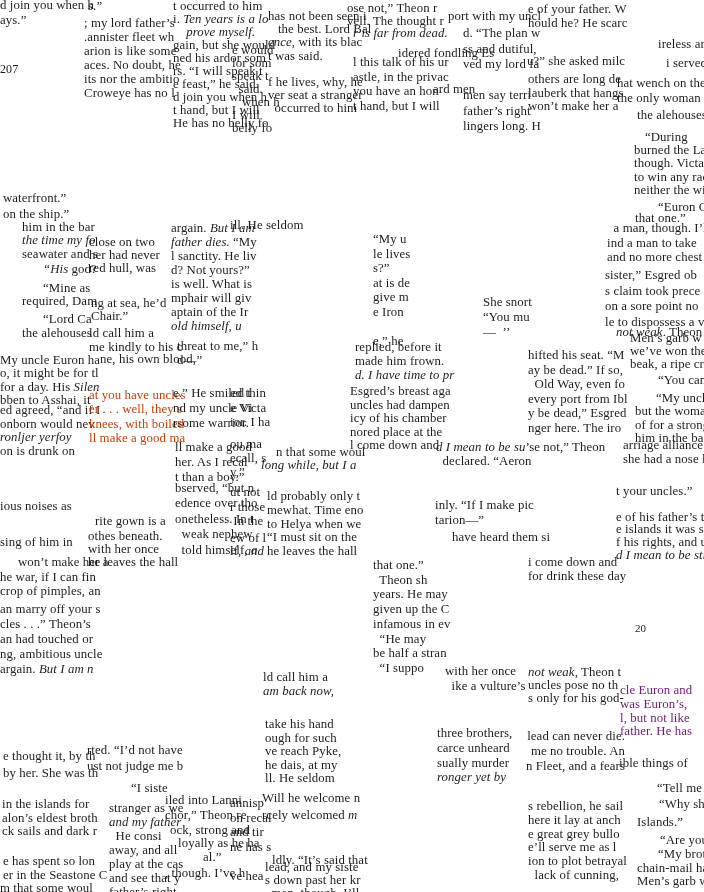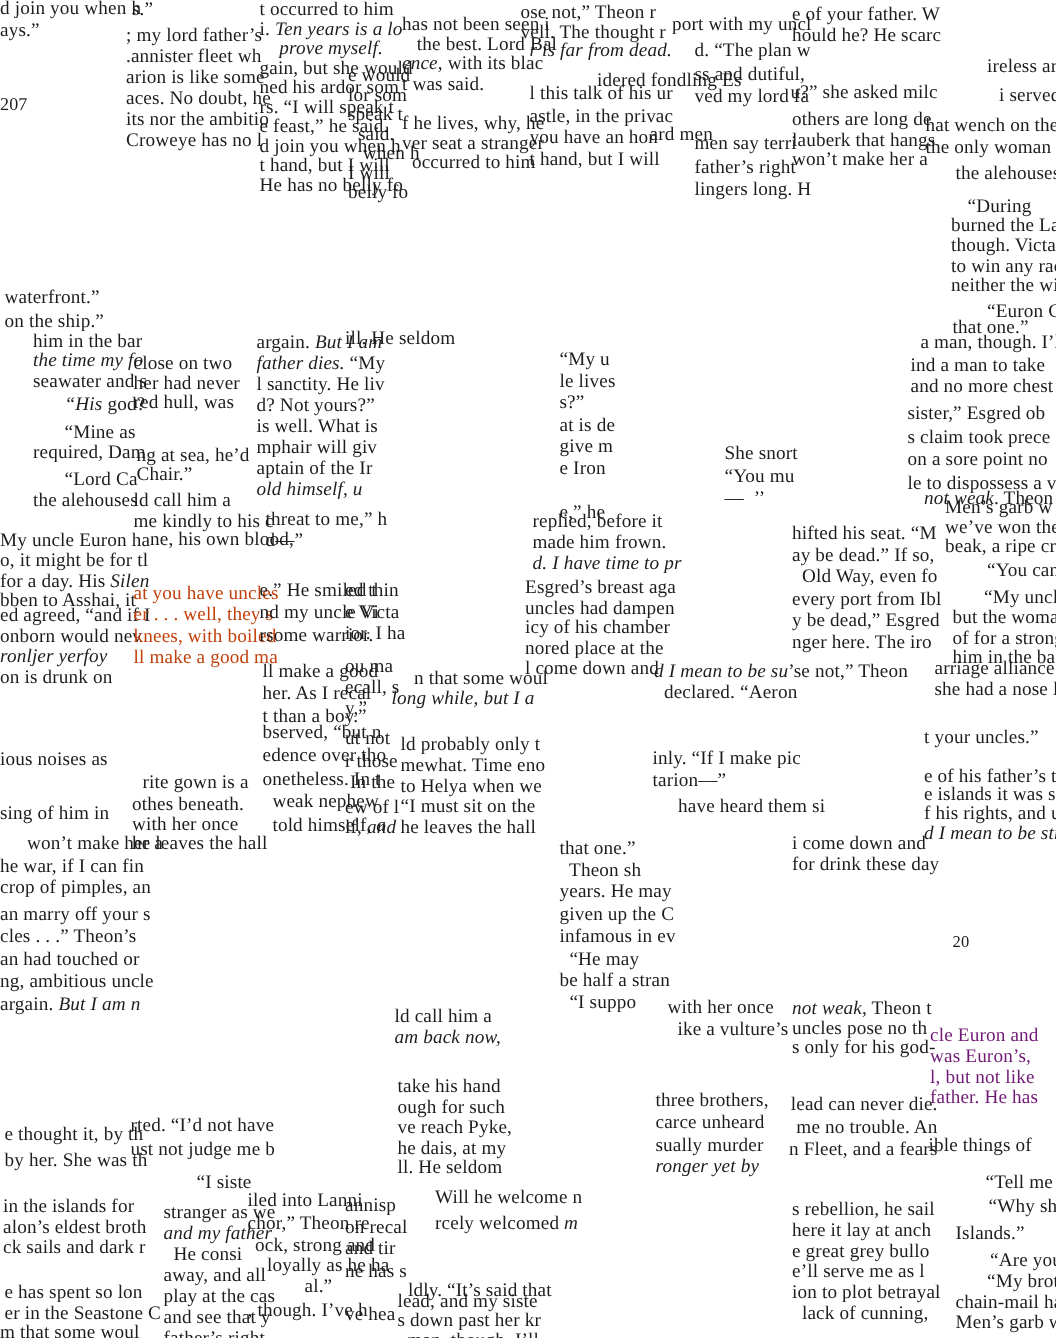--- a/index.html
+++ b/index.html
@@ -118,21 +118,21 @@
     <div class="frag" style="left: 2px; top: 798px; color: rgb(29, 29, 29); line-height: 13.5px;"><div class="ln"><span>in the islands for </span></div><div class="ln"><span>alon’s eldest broth</span></div><div class="ln"><span>ck sails and dark r</span></div></div>
     <div class="frag" style="left: 3px; top: 855px; color: rgb(29, 29, 29); line-height: 13.5px;"><div class="ln"><span>e has spent so lon</span></div><div class="ln"><span>er in the Seastone C</span></div></div>
     <div class="frag" style="left: 0px; top: 882px; color: rgb(29, 29, 29);"><div class="ln"><span>m that some woul</span></div></div>
     <div class="frag" style="left: 109px; top: 801px; color: rgb(29, 29, 29); line-height: 14px;"><div class="ln"><span>stranger as we</span></div><div class="ln"><span></span><i>and my father</i><span></span></div><div class="ln"><span>  He consi</span></div><div class="ln"><span>away, and all </span></div><div class="ln"><span>play at the cas</span></div><div class="ln"><span>and see that y</span></div><div class="ln"><span>father’s right</span></div></div>
     <div class="frag" style="left: 165px; top: 793px; color: rgb(29, 29, 29); line-height: 15px;"><div class="ln"><span>iled into Lanni</span></div><div class="ln"><span>chor,” Theon re</span></div></div>
     <div class="frag" style="left: 170px; top: 824px; color: rgb(29, 29, 29);"><div class="ln"><span>ock, strong and</span></div></div>
     <div class="frag" style="left: 178px; top: 837px; color: rgb(29, 29, 29);"><div class="ln"><span>loyally as he ha</span></div></div>
     <div class="frag" style="left: 203px; top: 851px; color: rgb(29, 29, 29);"><div class="ln"><span>al.”</span></div></div>
     <div class="frag" style="left: 165px; top: 867px; color: rgb(29, 29, 29);"><div class="ln"><span>, though. I’ve h</span></div></div>
     <div class="frag" style="left: 230px; top: 796px; color: rgb(29, 29, 29); line-height: 14.6px;"><div class="ln"><span>annisp</span></div><div class="ln"><span>on recal</span></div><div class="ln"><span>and tir</span></div><div class="ln"><span>ne has s</span></div><div class="ln">&nbsp;</div><div class="ln"><span>ve hea</span></div></div>
-    <div class="frag" style="left: 262px; top: 790px; color: rgb(29, 29, 29); line-height: 17px; margin-left: 28px;"><div class="ln"><span>Will he welcome n</span></div><div class="ln"><span>rcely welcomed </span><i>m</i><span></span></div></div>
+    <div class="frag" style="left: 262px; top: 790px; color: rgb(29, 29, 29); line-height: 17px;"><div class="ln"><span>Will he welcome n</span></div><div class="ln"><span>rcely welcomed </span><i>m</i><span></span></div></div>
     <div class="frag" style="left: 272px; top: 838px; color: rgb(29, 29, 29); margin-top: 16px;"><div class="ln"><span>ldly. “It’s said that</span></div></div>
     <div class="frag" style="left: 265px; top: 861px; color: rgb(29, 29, 29); line-height: 12px;"><div class="ln"><span>lead, and my siste</span></div><div class="ln"><span>s down past her kr</span></div><div class="ln"><span>  man, though. I’ll</span></div></div>
     <div class="frag" style="left: 528px; top: 800px; color: rgb(29, 29, 29); line-height: 13.8px;"><div class="ln"><span>s rebellion, he sail</span></div><div class="ln"><span>here it lay at anch</span></div><div class="ln"><span>e great grey bullo</span></div><div class="ln"><span>e’ll serve me as l</span></div><div class="ln"><span>ion to plot betrayal</span></div><div class="ln"><span>  lack of cunning, </span></div></div>
     <div class="frag" style="left: 657px; top: 782px; color: rgb(29, 29, 29);"><div class="ln"><span>“Tell me </span></div></div>
     <div class="frag" style="left: 659px; top: 798px; color: rgb(29, 29, 29);"><div class="ln"><span>“Why sho</span></div></div>
     <div class="frag" style="left: 637px; top: 816px; color: rgb(29, 29, 29);"><div class="ln"><span>Islands.”</span></div></div>
     <div class="frag" style="left: 660px; top: 834px; color: rgb(29, 29, 29);"><div class="ln"><span>“Are you</span></div></div>
     <div class="frag" style="left: 658px; top: 848px; color: rgb(29, 29, 29);"><div class="ln"><span>“My brot</span></div></div>
     <div class="frag" style="left: 637px; top: 862px; color: rgb(29, 29, 29); line-height: 13px;"><div class="ln"><span>chain-mail ha</span></div><div class="ln"><span>Men’s garb w</span></div></div>
   </div>

